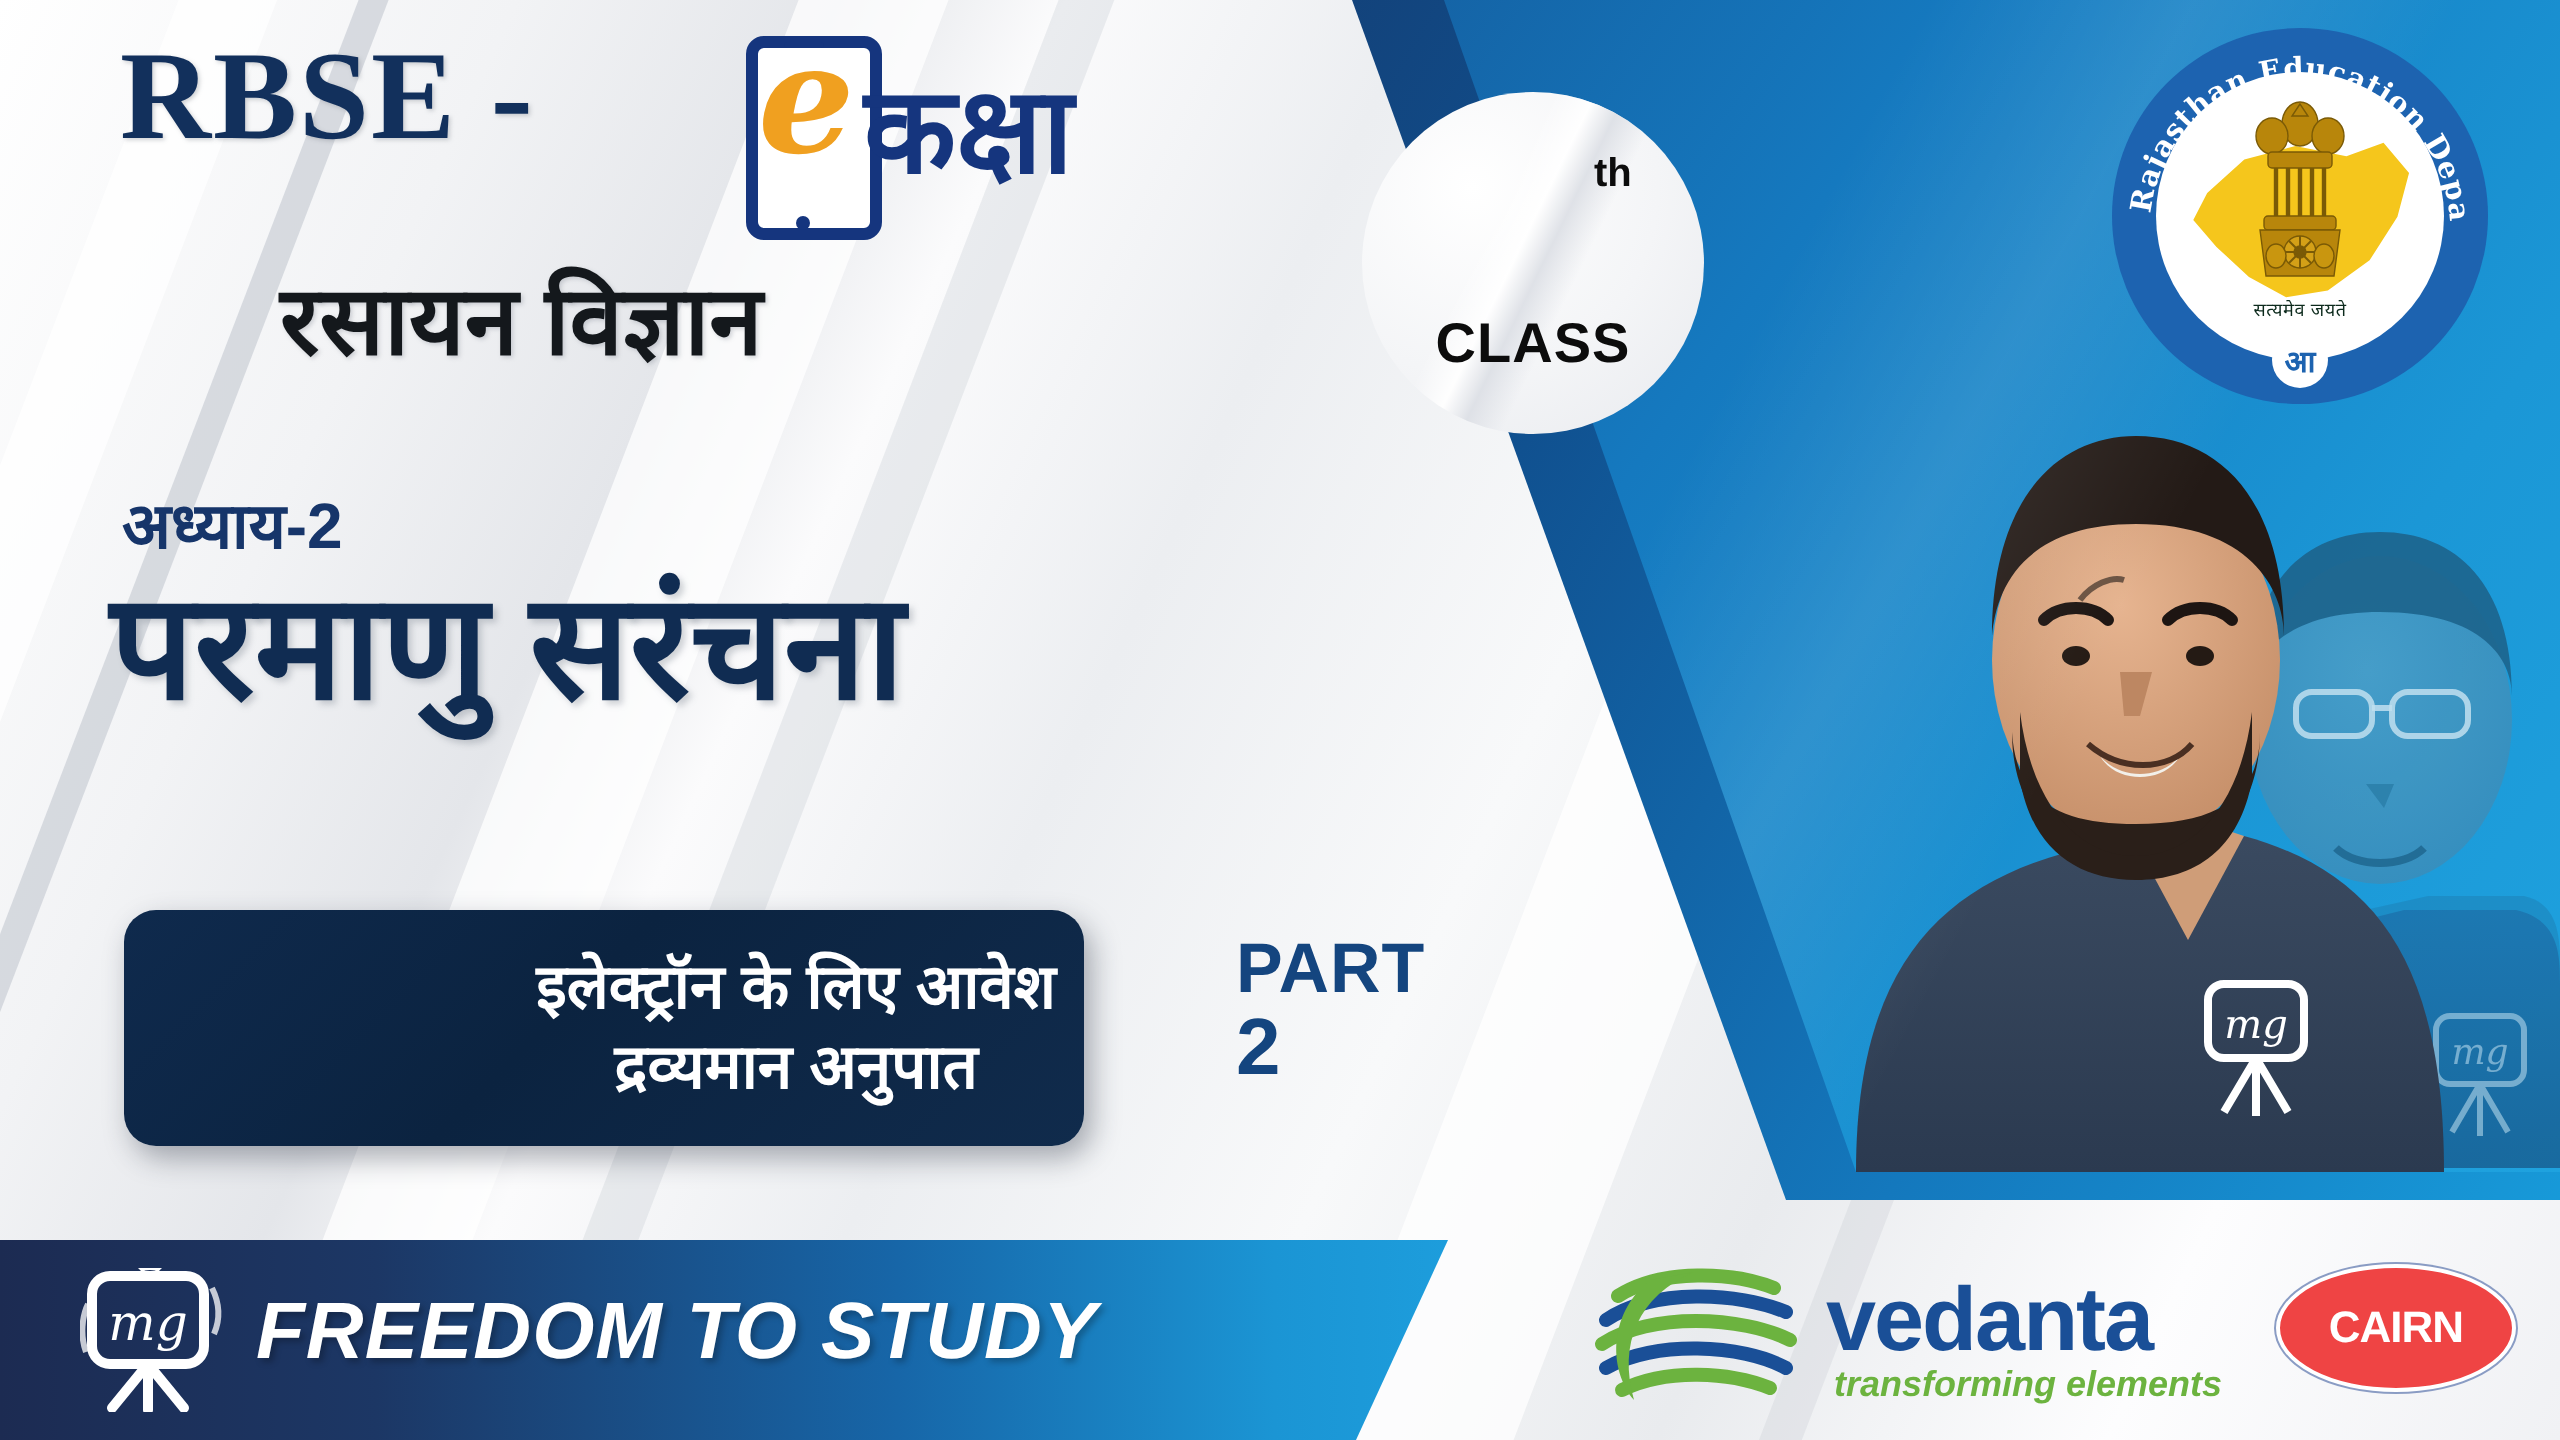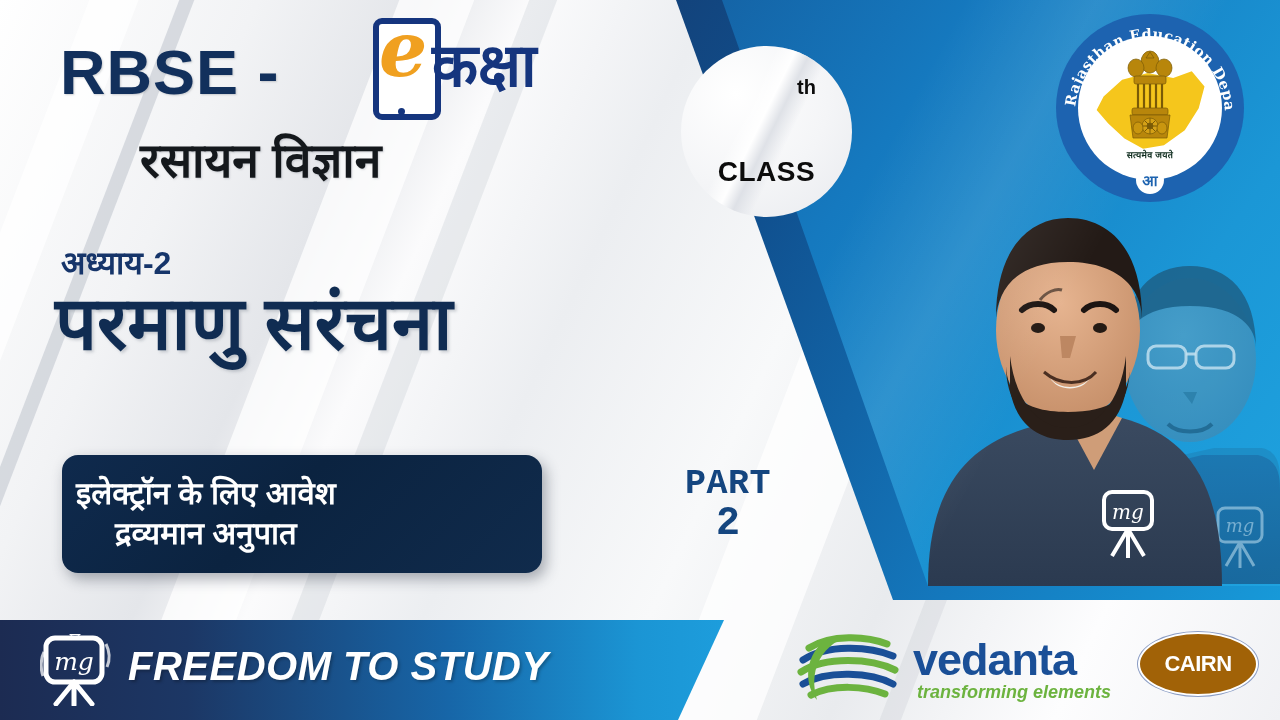--- a/index.html
+++ b/index.html
@@ -57,23 +57,24 @@
   .class-sup{
     position:absolute;left:116px;top:30px;font-size:20px;font-weight:bold;color:#0c0c0c;
   }
   .class-word{
     position:absolute;left:0;top:110px;width:171px;text-align:center;
     font-size:28px;font-weight:bold;color:#0c0c0c;letter-spacing:.5px;
   }
 
   
   .rbse{
-    position:absolute;left:60px;top:36px;
+    position:absolute;left:60px;top:12px;
     font-size:63px;font-weight:bold;color:#12305c;letter-spacing:1px;
     text-shadow:1px 1px 2px rgba(120,125,135,.35);
+    font-family:Liberation Serif, serif;
   }
   .phone{
     position:absolute;left:373px;top:18px;width:56px;height:90px;
     border:6px solid #15357e;border-radius:9px;background:#ffffff;
   }
   .phone:before{
     content:"";position:absolute;left:13px;top:-3px;width:20px;height:3px;border-radius:2px;background:#15357e;
   }
   .phone:after{
     content:"";position:absolute;left:19px;bottom:-1px;width:7px;height:7px;border-radius:50%;background:#15357e;
@@ -104,29 +105,29 @@
     font-size:74px;font-weight:bold;color:#102c52;line-height:1.05;
     text-shadow:2px 2px 3px rgba(120,128,140,.35);
   }
 
   
   .topic-box{
     position:absolute;left:62px;top:455px;width:480px;height:118px;
     border-radius:16px;
     background:linear-gradient(135deg,#0f2a4d 0%,#0b2340 45%,#102b4c 100%);
     box-shadow:4px 6px 14px rgba(40,48,62,.38);
-    display:flex;align-items:center;justify-content:flex-start;
+    display:flex;align-items:center;justify-content:flex-end;
   }
   .topic-text{
     color:#ffffff;font-size:31px;font-weight:bold;text-align:center;line-height:1.28;
     padding:0 14px;
   }
 
   
-  .part-wrap{position:absolute;left:618px;top:467px;width:220px;text-align:center;font-family:Liberation Mono, monospace;}
+  .part-wrap{position:absolute;left:618px;top:467px;width:220px;}
   .part-label{font-size:35px;font-weight:bold;color:#14457f;letter-spacing:.5px;line-height:1.02;}
   .part-num{font-size:40px;font-weight:bold;color:#14457f;line-height:1.05;}
 
   
   .red-logo{position:absolute;left:1056px;top:14px;width:188px;height:188px;}
   .red-ring{
     position:absolute;left:0;top:0;width:188px;height:188px;border-radius:50%;
     background:#1d63b0;
   }
   .red-inner{
@@ -135,21 +136,21 @@
   }
   .red-map{
     position:absolute;left:14px;top:32px;width:116px;height:84px;background:#f5c61c;
     clip-path:polygon(10% 34%,26% 14%,48% 6%,70% 12%,86% 4%,97% 22%,92% 48%,80% 74%,62% 92%,44% 96%,28% 84%,14% 66%,4% 50%);
   }
   .red-emblem{
     position:absolute;left:46px;top:12px;width:52px;height:104px;
   }
   .red-satya{
     position:absolute;left:0;top:112px;width:144px;text-align:center;
-    font-size:9px;font-weight:bold;color:#0c2a1c;letter-spacing:.3px;
+    font-size:9px;font-weight:normal;color:#0c2a1c;letter-spacing:.3px;
   }
   .red-curve{position:absolute;left:0;top:0;width:188px;height:188px;}
   .red-badge-bottom{
     position:absolute;left:80px;top:152px;width:28px;height:28px;border-radius:50%;
     background:#ffffff;color:#1d63b0;font-size:15px;font-weight:bold;
     display:flex;align-items:center;justify-content:center;
   }
 
   
   .footer-bar{
@@ -170,21 +171,21 @@
   .vedanta-word{
     position:absolute;left:118px;top:6px;
     font-size:45px;font-weight:bold;color:#1a4f97;letter-spacing:-1px;
   }
   .vedanta-tag{
     position:absolute;left:122px;top:54px;
     font-size:18px;font-weight:bold;color:#6cb33f;font-style:italic;
   }
   .cairn{
     position:absolute;left:1138px;top:632px;width:116px;height:60px;border-radius:50%;
-    background:#a16207;border:2px solid #ffffff;
+    background:#ef4444;border:2px solid #ffffff;
     box-shadow:0 0 0 1px #8a9cc4;
     display:flex;align-items:center;justify-content:center;
   }
   .cairn-word{
     color:#ffffff;font-size:22px;font-weight:bold;letter-spacing:-.5px;
   }
 </style>
 </head>
 <body>
 

